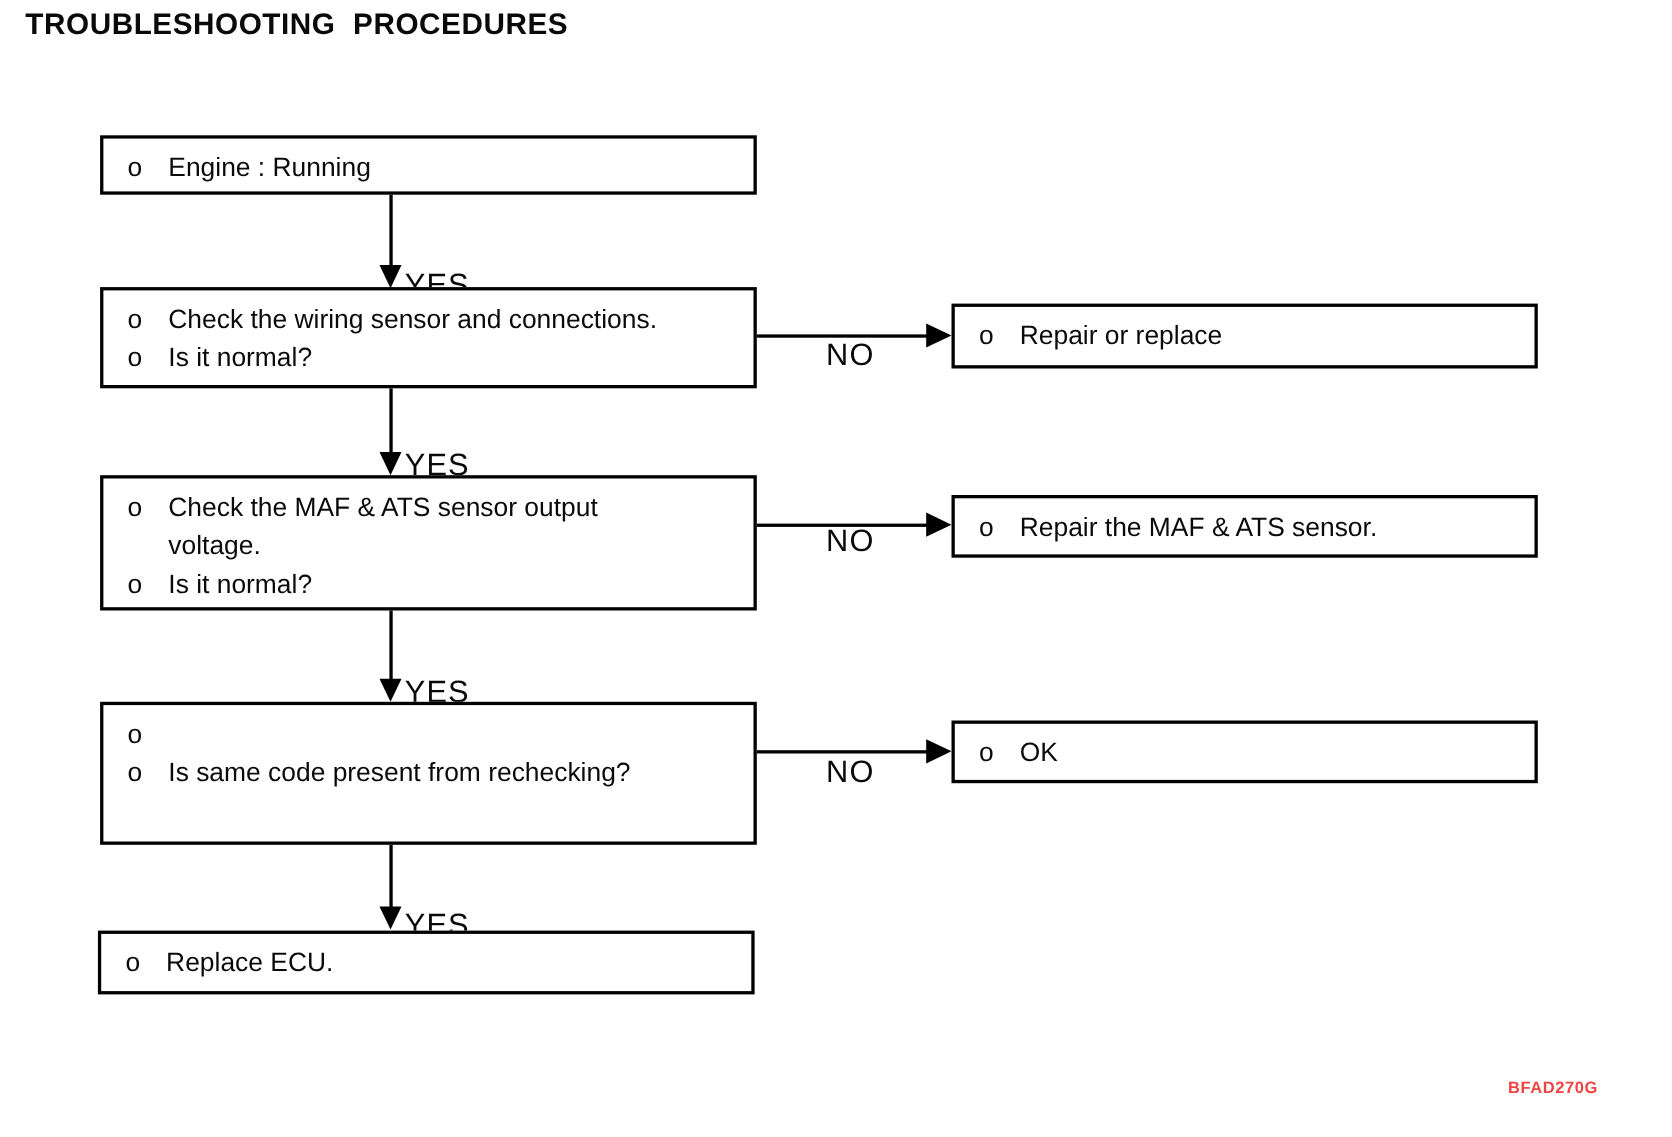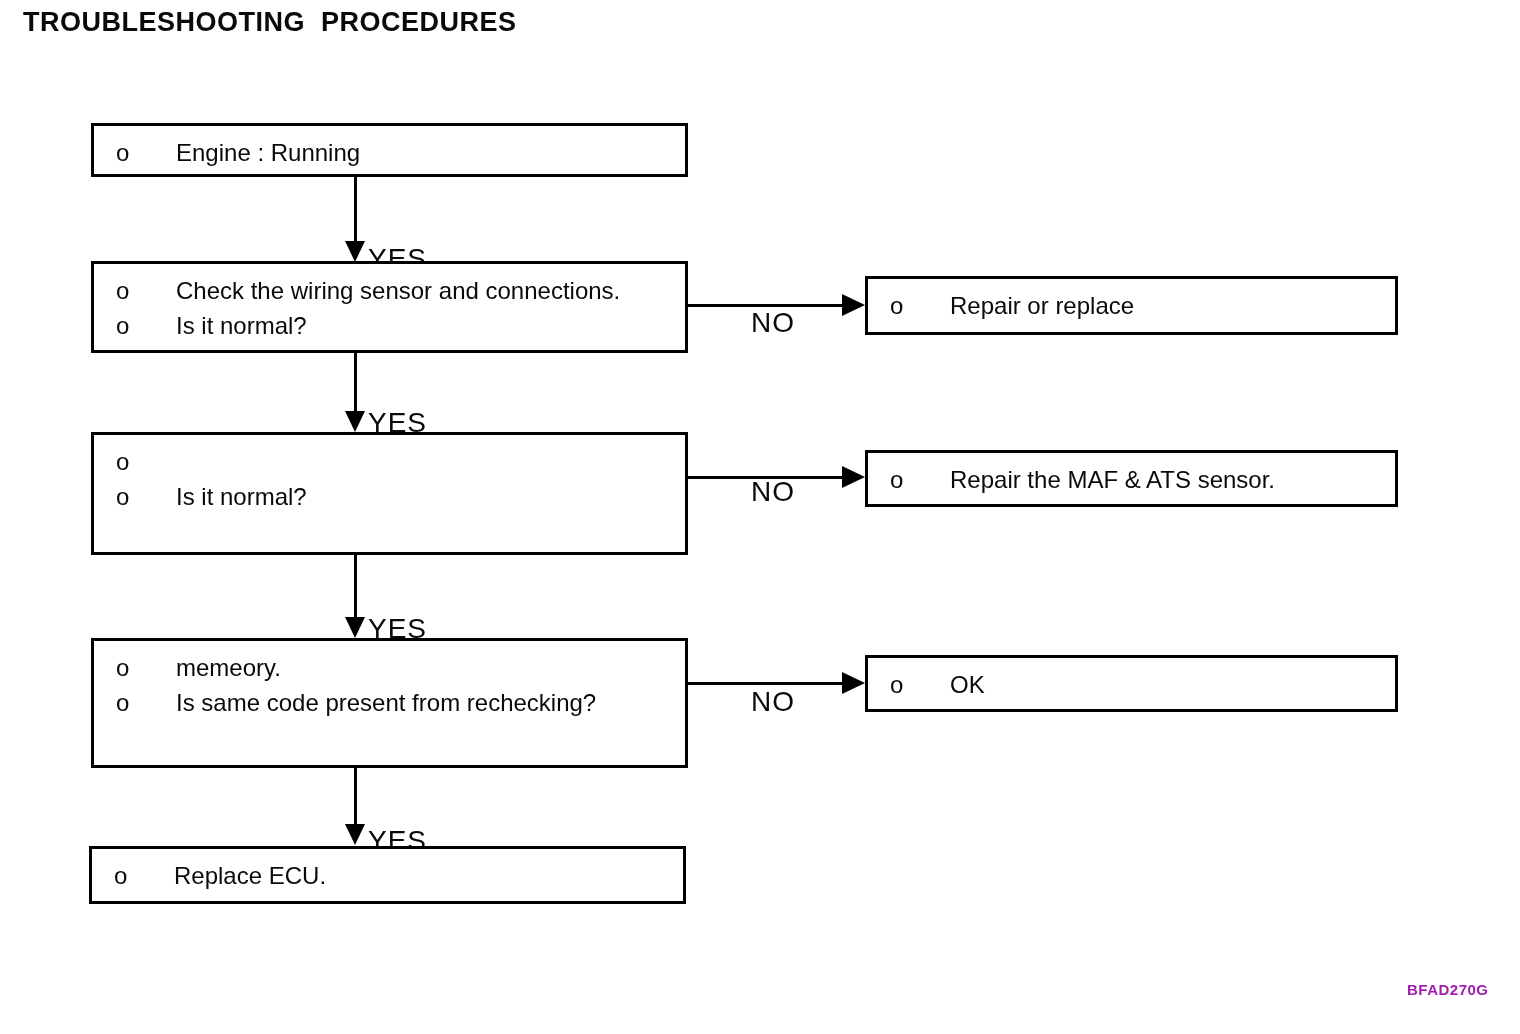--- a/index.html
+++ b/index.html
@@ -34,21 +34,21 @@
     padding: 9px 12px 6px 22px;
     font-size: 24px;
     line-height: 35px;
   }
   .item { display: flex; }
   .bullet {
     flex: 0 0 37px;
     width: 37px;
     line-height: 35px;
   }
-  .lines { flex: 1; margin-left: 23px; }
+  .lines { flex: 1; }
   .line { line-height: 35px; white-space: nowrap; }
 
   .varrow-line {
     position: absolute;
     width: 3px;
     background: #000000;
   }
   .varrow-head {
     position: absolute;
     width: 0; height: 0;
@@ -76,22 +76,21 @@
     color: #0a0a0a;
     margin-top: 41px;
   }
   .figure-code {
     position: absolute;
     left: 1371px;
     top: 981px;
     font-size: 15px;
     font-weight: bold;
     letter-spacing: 0.5px;
-    color: #a21caf;
-    margin-left: 36px;
+    color: #ef4444;
   }
 </style>
 </head>
 <body>
 
 <div id="canvas">
 
   <div class="page-title">TROUBLESHOOTING  PROCEDURES</div>
 
   <div class="box" style="left:91px; top:123px; width:597px; height:54px;">
@@ -136,20 +135,22 @@
   </div>
 
   <div class="varrow-line" style="left:354px; top:353px; height:60px;"></div>
   <div class="varrow-head" style="left:345px; top:411px;"></div>
   <div class="edge-label" style="left:368px; top:367px;">YES</div>
 
   <div class="box" style="left:91px; top:432px; width:597px; height:123px;">
     <div class="item">
       <span class="bullet">o</span>
       <div class="lines">
+        <div class="line">Check the MAF &amp; ATS sensor output</div>
+        <div class="line">voltage.</div>
       </div>
     </div>
     <div class="item">
       <span class="bullet">o</span>
       <div class="lines">
         <div class="line">Is it normal?</div>
       </div>
     </div>
   </div>
 
@@ -167,21 +168,20 @@
   </div>
 
   <div class="varrow-line" style="left:354px; top:555px; height:64px;"></div>
   <div class="varrow-head" style="left:345px; top:617px;"></div>
   <div class="edge-label" style="left:368px; top:573px;">YES</div>
 
   <div class="box" style="left:91px; top:638px; width:597px; height:130px;">
     <div class="item">
       <span class="bullet">o</span>
       <div class="lines">
-        <div class="line">memeory.</div>
       </div>
     </div>
     <div class="item">
       <span class="bullet">o</span>
       <div class="lines">
         <div class="line">Is same code present from rechecking?</div>
       </div>
     </div>
   </div>
 

